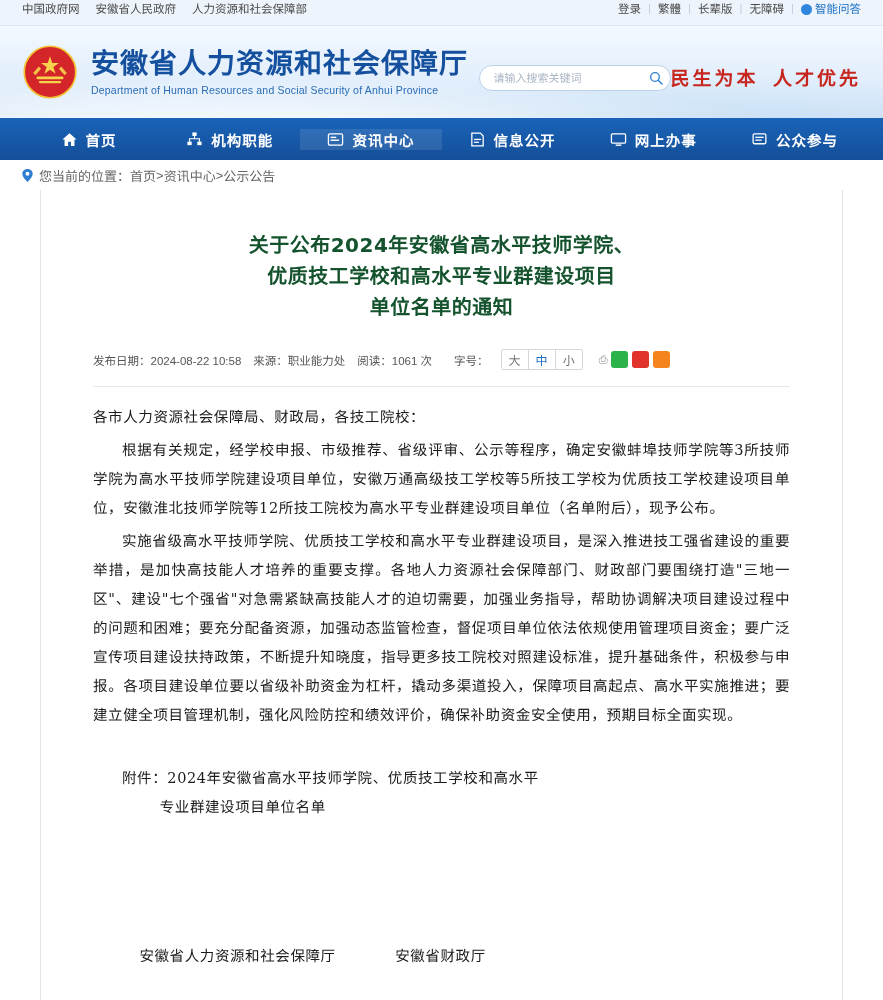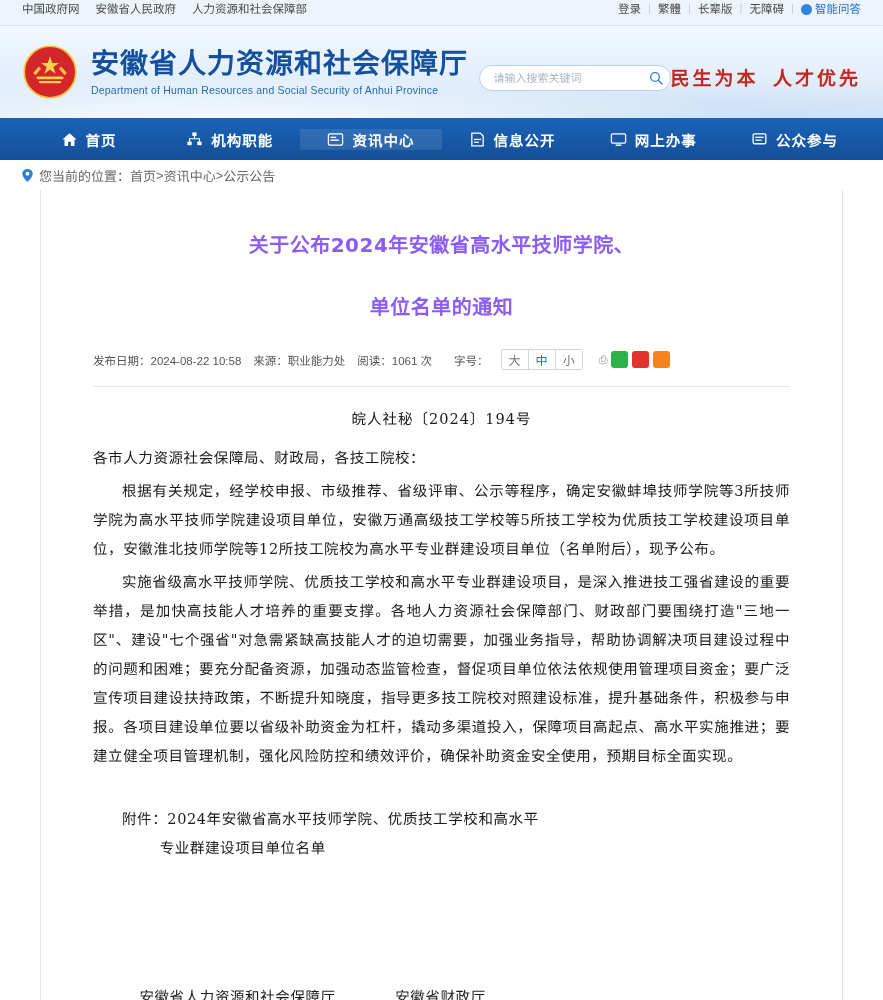--- a/index.html
+++ b/index.html
@@ -112,21 +112,21 @@
   .card {
     border: 1px solid #e4e4e4;
     border-top: none;
     min-height: 840px;
     padding: 34px 52px 40px 52px;
     background: #fff;
   }
   .art-title {
     text-align: center;
     font-size: 20px; line-height: 1.55; font-weight: bold;
-    color: #8b5cf6; letter-spacing: .5px;
+    color: #14532d; letter-spacing: .5px;
     font-family: "DejaVu Sans", "Liberation Sans", sans-serif;
     margin: 6px 0 0 0;
   }
   .art-meta {
     margin-top: 26px;
     display: flex; align-items: center; justify-content: flex-start;
     gap: 12px; font-size: 11.5px; color: #555;
     flex-wrap: nowrap;
   }
   .art-meta .fs-label { margin-left: 10px; }
@@ -296,21 +296,21 @@
   <a href="#">资讯中心</a>
   <span> &gt; </span>
   <a href="#">公示公告</a>
 </div>
 
 <div class="wrap">
   <div class="card">
 
     <h1 class="art-title">
       <span>关于公布2024年安徽省高水平技师学院、</span><br>
-      <br>
+      <span>优质技工学校和高水平专业群建设项目</span><br>
       <span>单位名单的通知</span>
     </h1>
 
     <div class="art-meta">
       <span><span>发布日期：</span><span>2024-08-22 10:58</span></span>
       <span><span>来源：</span><span>职业能力处</span></span>
       <span><span>阅读：</span><span>1061 次</span></span>
       <span class="fs-label">字号：</span>
       <span class="fs-btns">
         <span>大</span>
@@ -320,21 +320,20 @@
       <span class="share">
         <span class="s-pr">⎙</span>
         <span class="sico s-wx"></span>
         <span class="sico s-wb"></span>
         <span class="sico s-qq"></span>
       </span>
     </div>
 
     <hr class="meta-divider">
 
-    <div class="doc-no">皖人社秘〔2024〕194号</div>
 
     <div class="body-text">
       <p>各市人力资源社会保障局、财政局，各技工院校：</p>
       <p class="indent">根据有关规定，经学校申报、市级推荐、省级评审、公示等程序，确定安徽蚌埠技师学院等3所技师学院为高水平技师学院建设项目单位，安徽万通高级技工学校等5所技工学校为优质技工学校建设项目单位，安徽淮北技师学院等12所技工院校为高水平专业群建设项目单位（名单附后），现予公布。</p>
       <p class="indent">实施省级高水平技师学院、优质技工学校和高水平专业群建设项目，是深入推进技工强省建设的重要举措，是加快高技能人才培养的重要支撑。各地人力资源社会保障部门、财政部门要围绕打造"三地一区"、建设"七个强省"对急需紧缺高技能人才的迫切需要，加强业务指导，帮助协调解决项目建设过程中的问题和困难；要充分配备资源，加强动态监管检查，督促项目单位依法依规使用管理项目资金；要广泛宣传项目建设扶持政策，不断提升知晓度，指导更多技工院校对照建设标准，提升基础条件，积极参与申报。各项目建设单位要以省级补助资金为杠杆，撬动多渠道投入，保障项目高起点、高水平实施推进；要建立健全项目管理机制，强化风险防控和绩效评价，确保补助资金安全使用，预期目标全面实现。</p>
 
       <div class="attach">
         <span>附件：</span><span>2024年安徽省高水平技师学院、优质技工学校和高水平</span>
         <span class="cont">专业群建设项目单位名单</span>
       </div>

